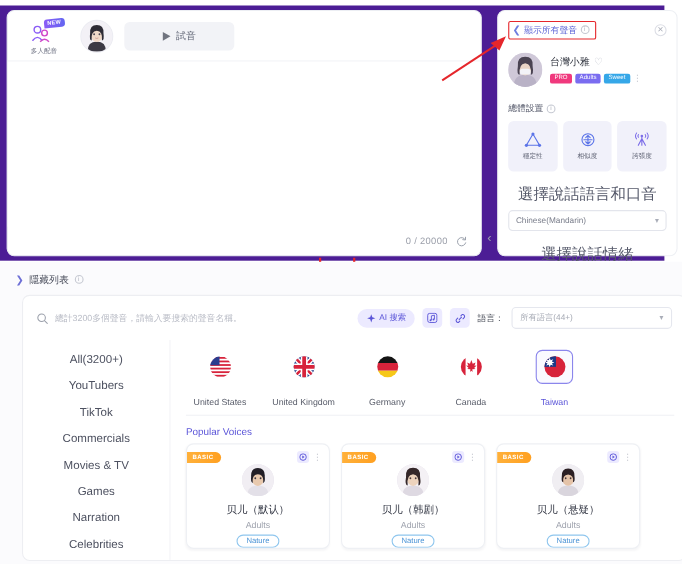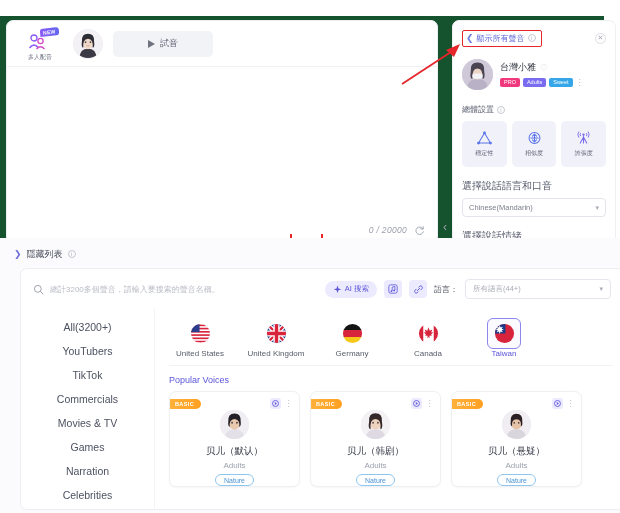--- a/index.html
+++ b/index.html
@@ -6,22 +6,22 @@
   html, body {
     width: 620px; height: 513px;
     font-family: "Liberation Sans", "DejaVu Sans", sans-serif;
     background: #ffffff;
     overflow: hidden;
   }
   #root { position: relative; width: 620px; height: 513px; background:#fff; }
 
   
   .editor-shell {
-    position: absolute; left:0; top:16px; width:604px; height:232px;
-    background:#14532d;
+    position: absolute; left:0; top:5px; width:604px; height:232px;
+    background:#4c1d95;
   }
   .editor-card {
     position:absolute; left:6px; top:4px; width:432px; height:224px;
     background:#ffffff; border:1px solid #eceef3; border-radius:7px;
   }
   .editor-toolbar {
     position:absolute; left:0; top:0; width:100%; height:46px;
     border-bottom:1px solid #f0f1f5;
     display:flex; align-items:center; padding-left:10px; gap:10px;
   }
@@ -52,21 +52,21 @@
   .play-tri {
     width:0;height:0;border-left:7px solid #70747f;
     border-top:4.5px solid transparent;border-bottom:4.5px solid transparent;
   }
   .editor-body { position:absolute; left:0; top:46px; right:0; bottom:26px; background:#fff;}
   .editor-footer {
     position:absolute; left:0; bottom:0; width:100%; height:26px;
     display:flex; align-items:center; justify-content:flex-end; gap:7px;
     padding-right:12px;
   }
-  .char-count { font-size:8.5px; color:#9a9ea9; letter-spacing:.3px;font-style:italic; }
+  .char-count { font-size:8.5px; color:#9a9ea9; letter-spacing:.3px; }
   .refresh-ic { width:11px; height:11px; cursor:pointer; }
 
   
   .panel-collapse {
     position:absolute; left:438px; top:196px; width:14px; height:30px;
     display:flex; align-items:center; justify-content:center;
     color:#9aa0ab; font-size:12px; cursor:pointer; background:transparent;
   }
 
   
@@ -105,21 +105,21 @@
   .tag{ font-size:5.5px; color:#fff; border-radius:2px; padding:1.5px 4px; line-height:1; }
   .dots-v{ color:#b7bac4; font-size:8px; letter-spacing:.5px; cursor:pointer;}
   .vp-section-label{ font-size:8px; color:#55596a; margin-top:14px; display:flex; gap:3px; align-items:center;}
   .attr-row{ display:flex; gap:5px; margin-top:6px;}
   .attr-card{
     flex:1; height:46px; background:#f1f1fa; border-radius:5px;
     display:flex;flex-direction:column;align-items:center;justify-content:center;gap:3px;
     cursor:pointer;
   }
   .attr-name{ font-size:6px; color:#5d6172;}
-  .sel-label{ font-size:10px; color:#55596a; margin-top:12px;}
+  .sel-label{ font-size:14px; color:#55596a; margin-top:12px;text-align:center;}
   .select-box{
     margin-top:5px; height:19px; border:1px solid #e3e5ec; border-radius:4px;
     display:flex; align-items:center; justify-content:space-between;
     padding:0 6px; font-size:7.5px; color:#7b7f8c; cursor:pointer;
   }
   .caret{ color:#a9adb8; font-size:7px;}
   .emo-chip{
     margin-top:5px; display:inline-flex; align-items:center; gap:3px;
     border:1px solid #d9d5ef; background:#f6f5fd; border-radius:4px;
     padding:2.5px 6px; font-size:7px; color:#5f6374; cursor:pointer;
@@ -178,21 +178,21 @@
     border-right:1px solid #f3f4f7;
   }
   .cat-item{
     height:24px; display:flex; align-items:center; justify-content:center; gap:4px;
     font-size:10.5px; color:#4d5160; cursor:pointer;
   }
   .cat-item.active{ background:#f3f2fd; color:#5b55d8; font-weight:bold;}
   .content-col{ flex:1 1 auto; padding:6px 10px 0 14px; position:relative;}
   .flag-row{ display:flex; gap:14px; padding-bottom:7px; border-bottom:1px solid #f1f2f6;}
   .flag-item{
-    width:62px; display:flex; flex-direction:column; align-items:center; gap:0;
+    width:62px; display:flex; flex-direction:column; align-items:center; gap:12px;
     cursor:pointer; padding-top:3px;
   }
   .flag-chip{
     width:34px;height:31px;border-radius:6px;background:#fff;
     display:flex;align-items:center;justify-content:center;
   }
   .flag-item.active .flag-chip{ border:1px solid #8b86ec; background:#fafaff;}
   .flag-name{ font-size:8px; color:#585c69; white-space:nowrap;}
   .flag-item.active .flag-name{ color:#5b55d8;}
   .pop-title{ font-size:9px; color:#5b55d8; margin:9px 0 6px 0;}

